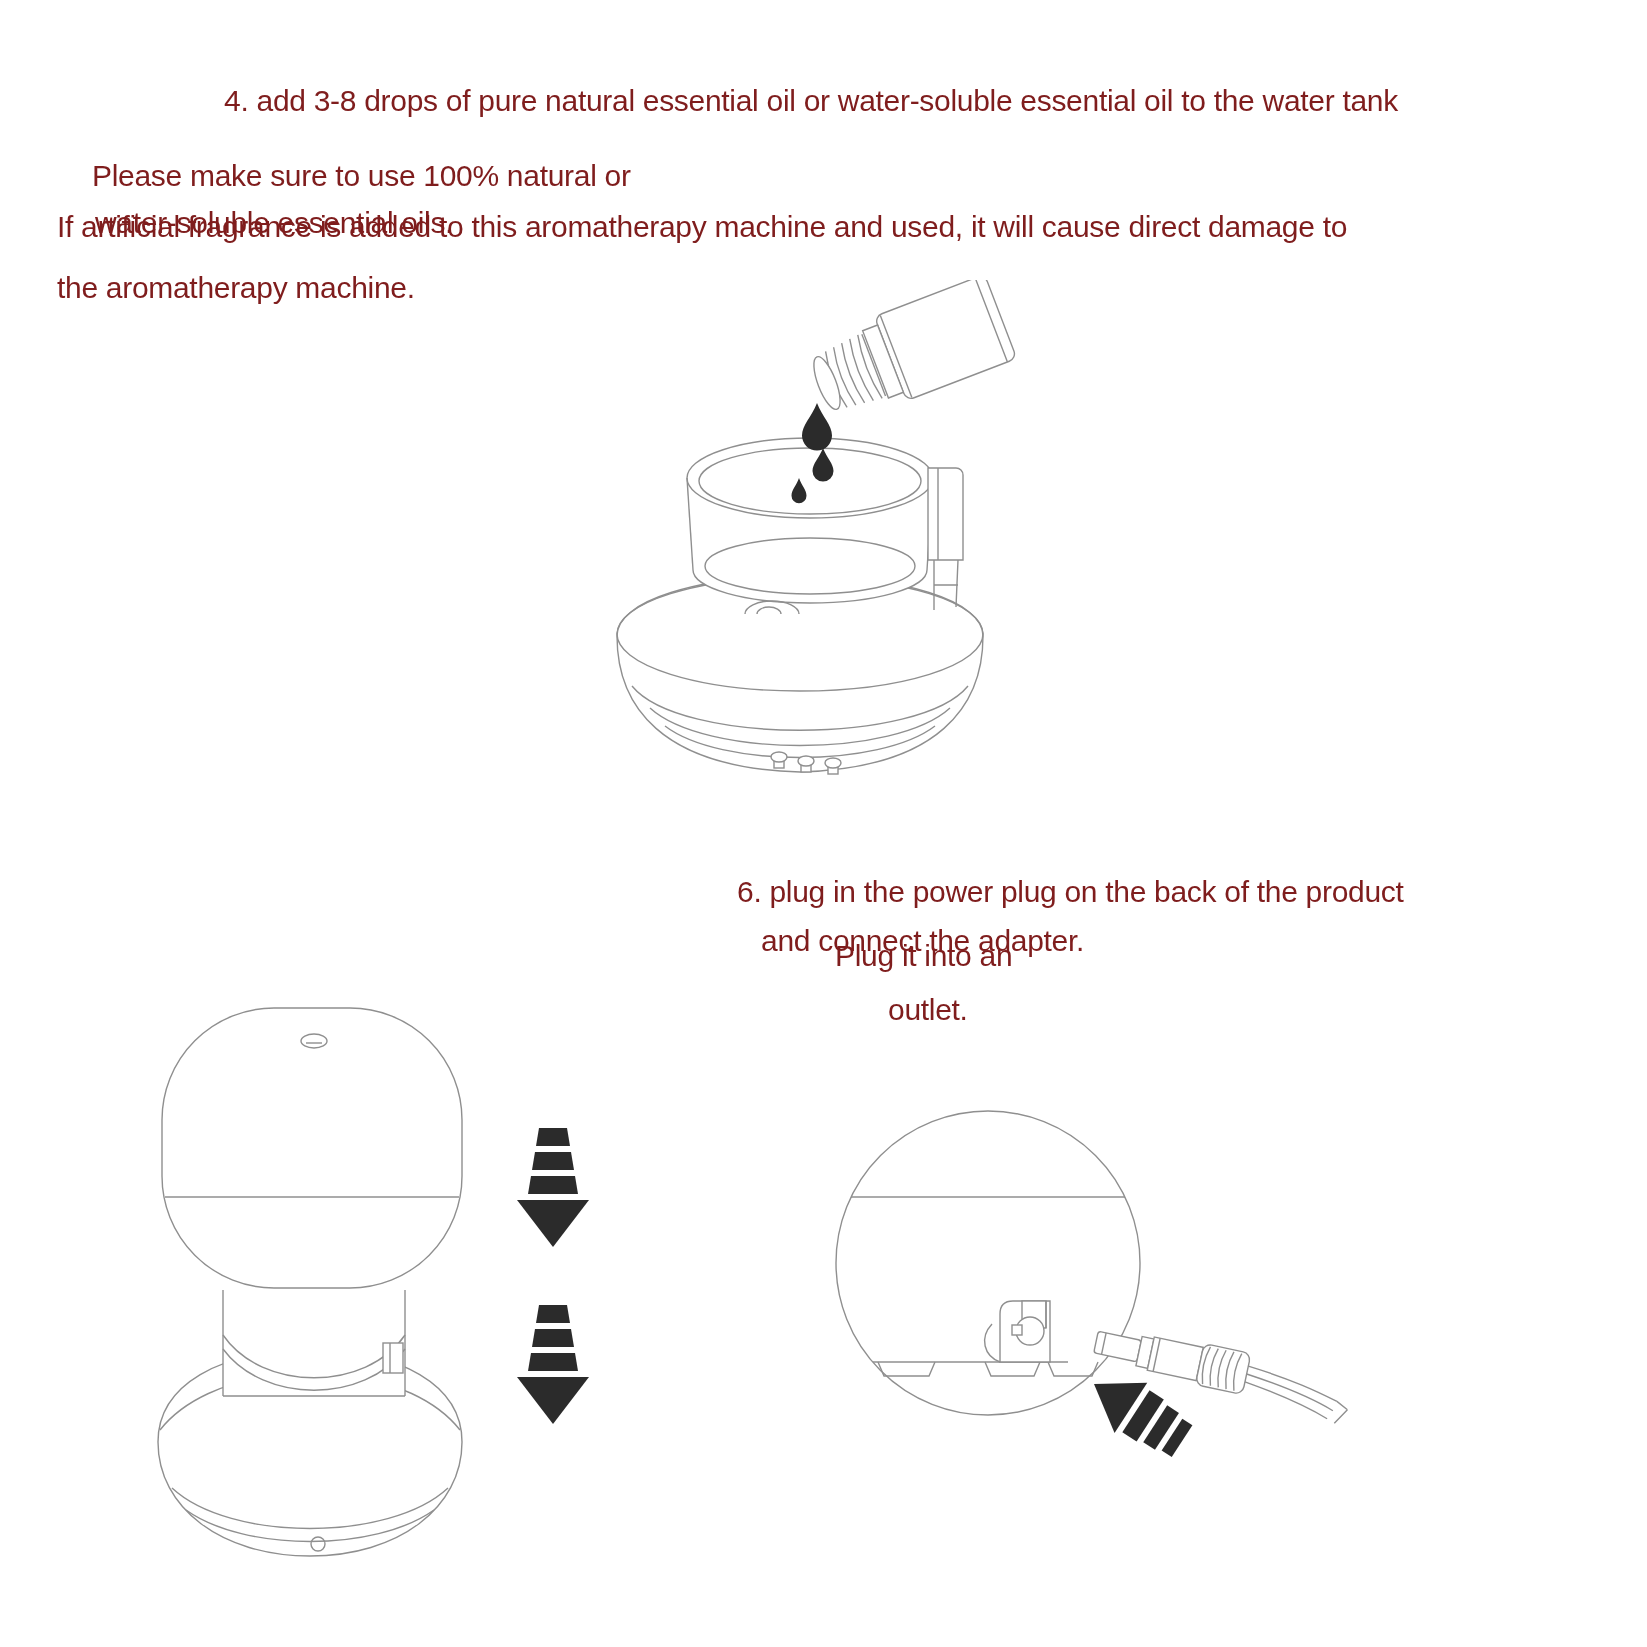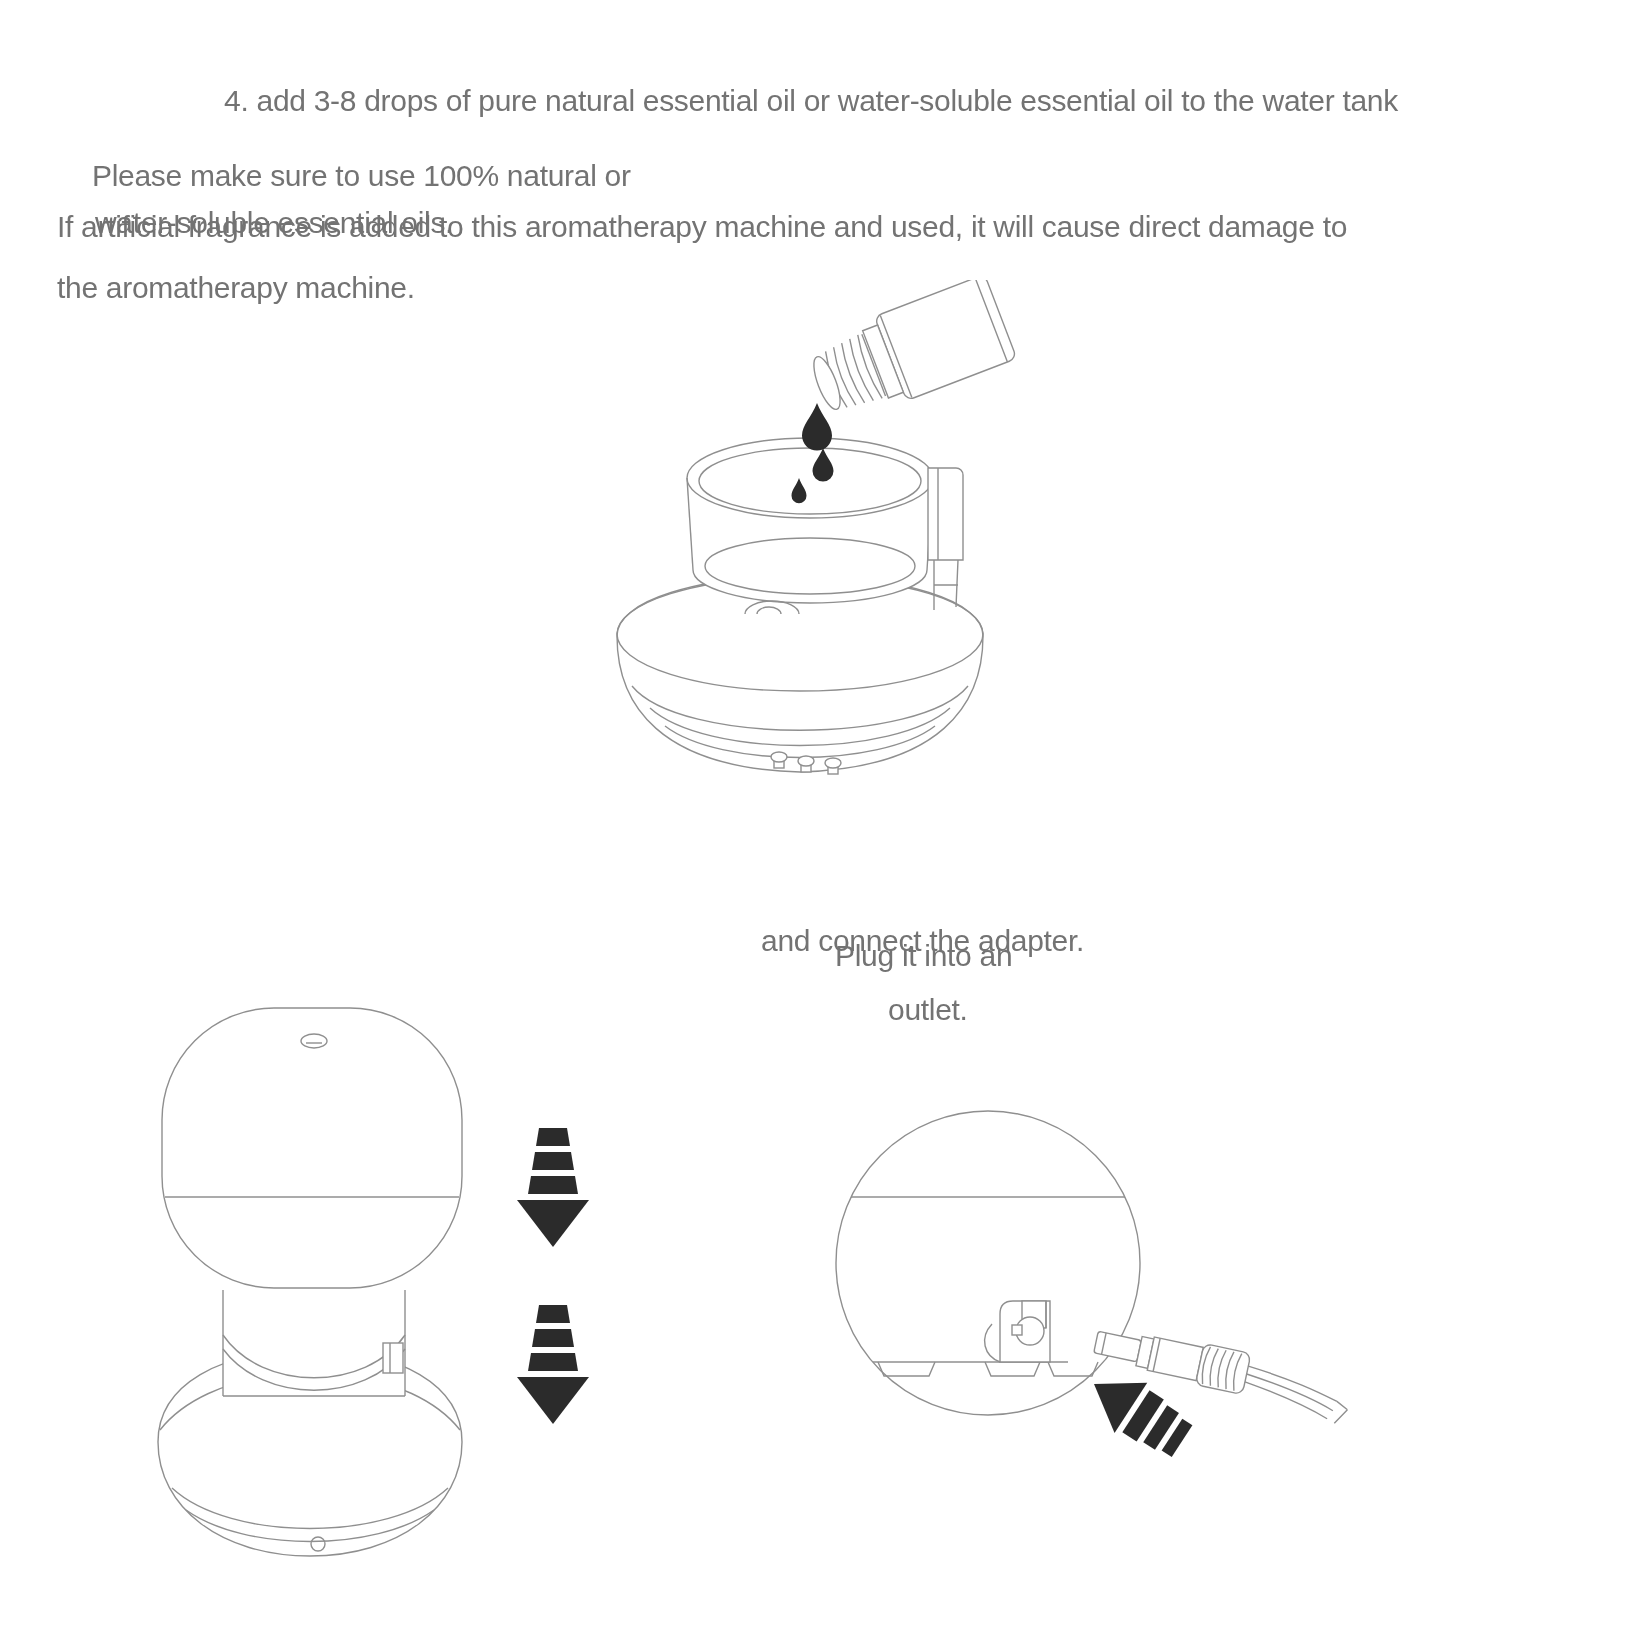--- a/index.html
+++ b/index.html
@@ -1,18 +1,18 @@
 <!DOCTYPE html>
 <html><head>
 <meta charset="utf-8">
 <style>
   html,body{margin:0;padding:0;background:#ffffff;}
   .page{
     position:relative;width:1468px;height:1647px;background:#ffffff;overflow:hidden;
-    font-family:"Liberation Sans",sans-serif;color:#737373;
+    font-family:"Liberation Sans",sans-serif;color:#7f1d1d;
   }
   .t{position:absolute;font-size:30px;line-height:1;white-space:nowrap;letter-spacing:-0.3px;}
   .tc{transform:translateX(-50%);}
   svg{position:absolute;}
   .ln{stroke:#8f8f8f;stroke-width:1.4;fill:none;}
   .lnw{stroke:#8f8f8f;stroke-width:1.4;fill:#ffffff;}
   .solid{fill:#2b2b2b;stroke:none;}
 </style>
 </head>
 <body>
@@ -72,20 +72,21 @@
       <path class="ln" d="M10,-30 Q3,0 10,30 M19,-31 Q12,0 19,31 M28,-32 Q21,0 28,32 M37,-33 Q30,0 37,33 M46,-34 Q39,0 46,34"></path>
       <ellipse class="lnw" cx="0" cy="0" rx="9" ry="28"></ellipse>
     </g>
     <g>
       <path class="solid" d="M817,403 C822.4,417.4 832,424.6 832,435.6 A15,15 0 1 1 802,435.6 C802,424.6 811.6,417.4 817,403 Z"></path>
       <path class="solid" d="M823,448 C826.8,458.2 833.5,463.3 833.5,471.1 A10.5,10.5 0 1 1 812.5,471.1 C812.5,463.3 819.2,458.2 823,448 Z"></path>
       <path class="solid" d="M799,478 C801.7,485.8 806.5,489.7 806.5,495.7 A7.5,7.5 0 1 1 791.5,495.7 C791.5,489.7 796.3,485.8 799,478 Z"></path>
     </g>
   </svg>
 
+  <div class="t" style="left:737px;top:877px;">6. plug in the power plug on the back of the product</div>
   <div class="t" style="left:747px;top:926px;margin-left:14px;">and connect the adapter.</div>
   <div class="t" style="left:835px;top:941px;">Plug it into an</div>
   <div class="t" style="left:888px;top:983px;margin-top:12px;">outlet.</div>
 
   <svg style="left:140px;top:990px;" width="480" height="580" viewBox="140 990 480 580">
     <g>
       <path class="lnw" d="M158,1442 C158,1385 220,1350 310,1350 C400,1350 462,1385 462,1442 C462,1508 398,1556 310,1556 C222,1556 158,1508 158,1442 Z"></path>
       <path class="ln" d="M160,1430 C185,1398 230,1382 262,1378"></path>
       <path class="ln" d="M460,1430 C435,1398 390,1382 358,1378"></path>
       <path class="ln" d="M172,1488 C230,1542 390,1542 448,1488"></path>

